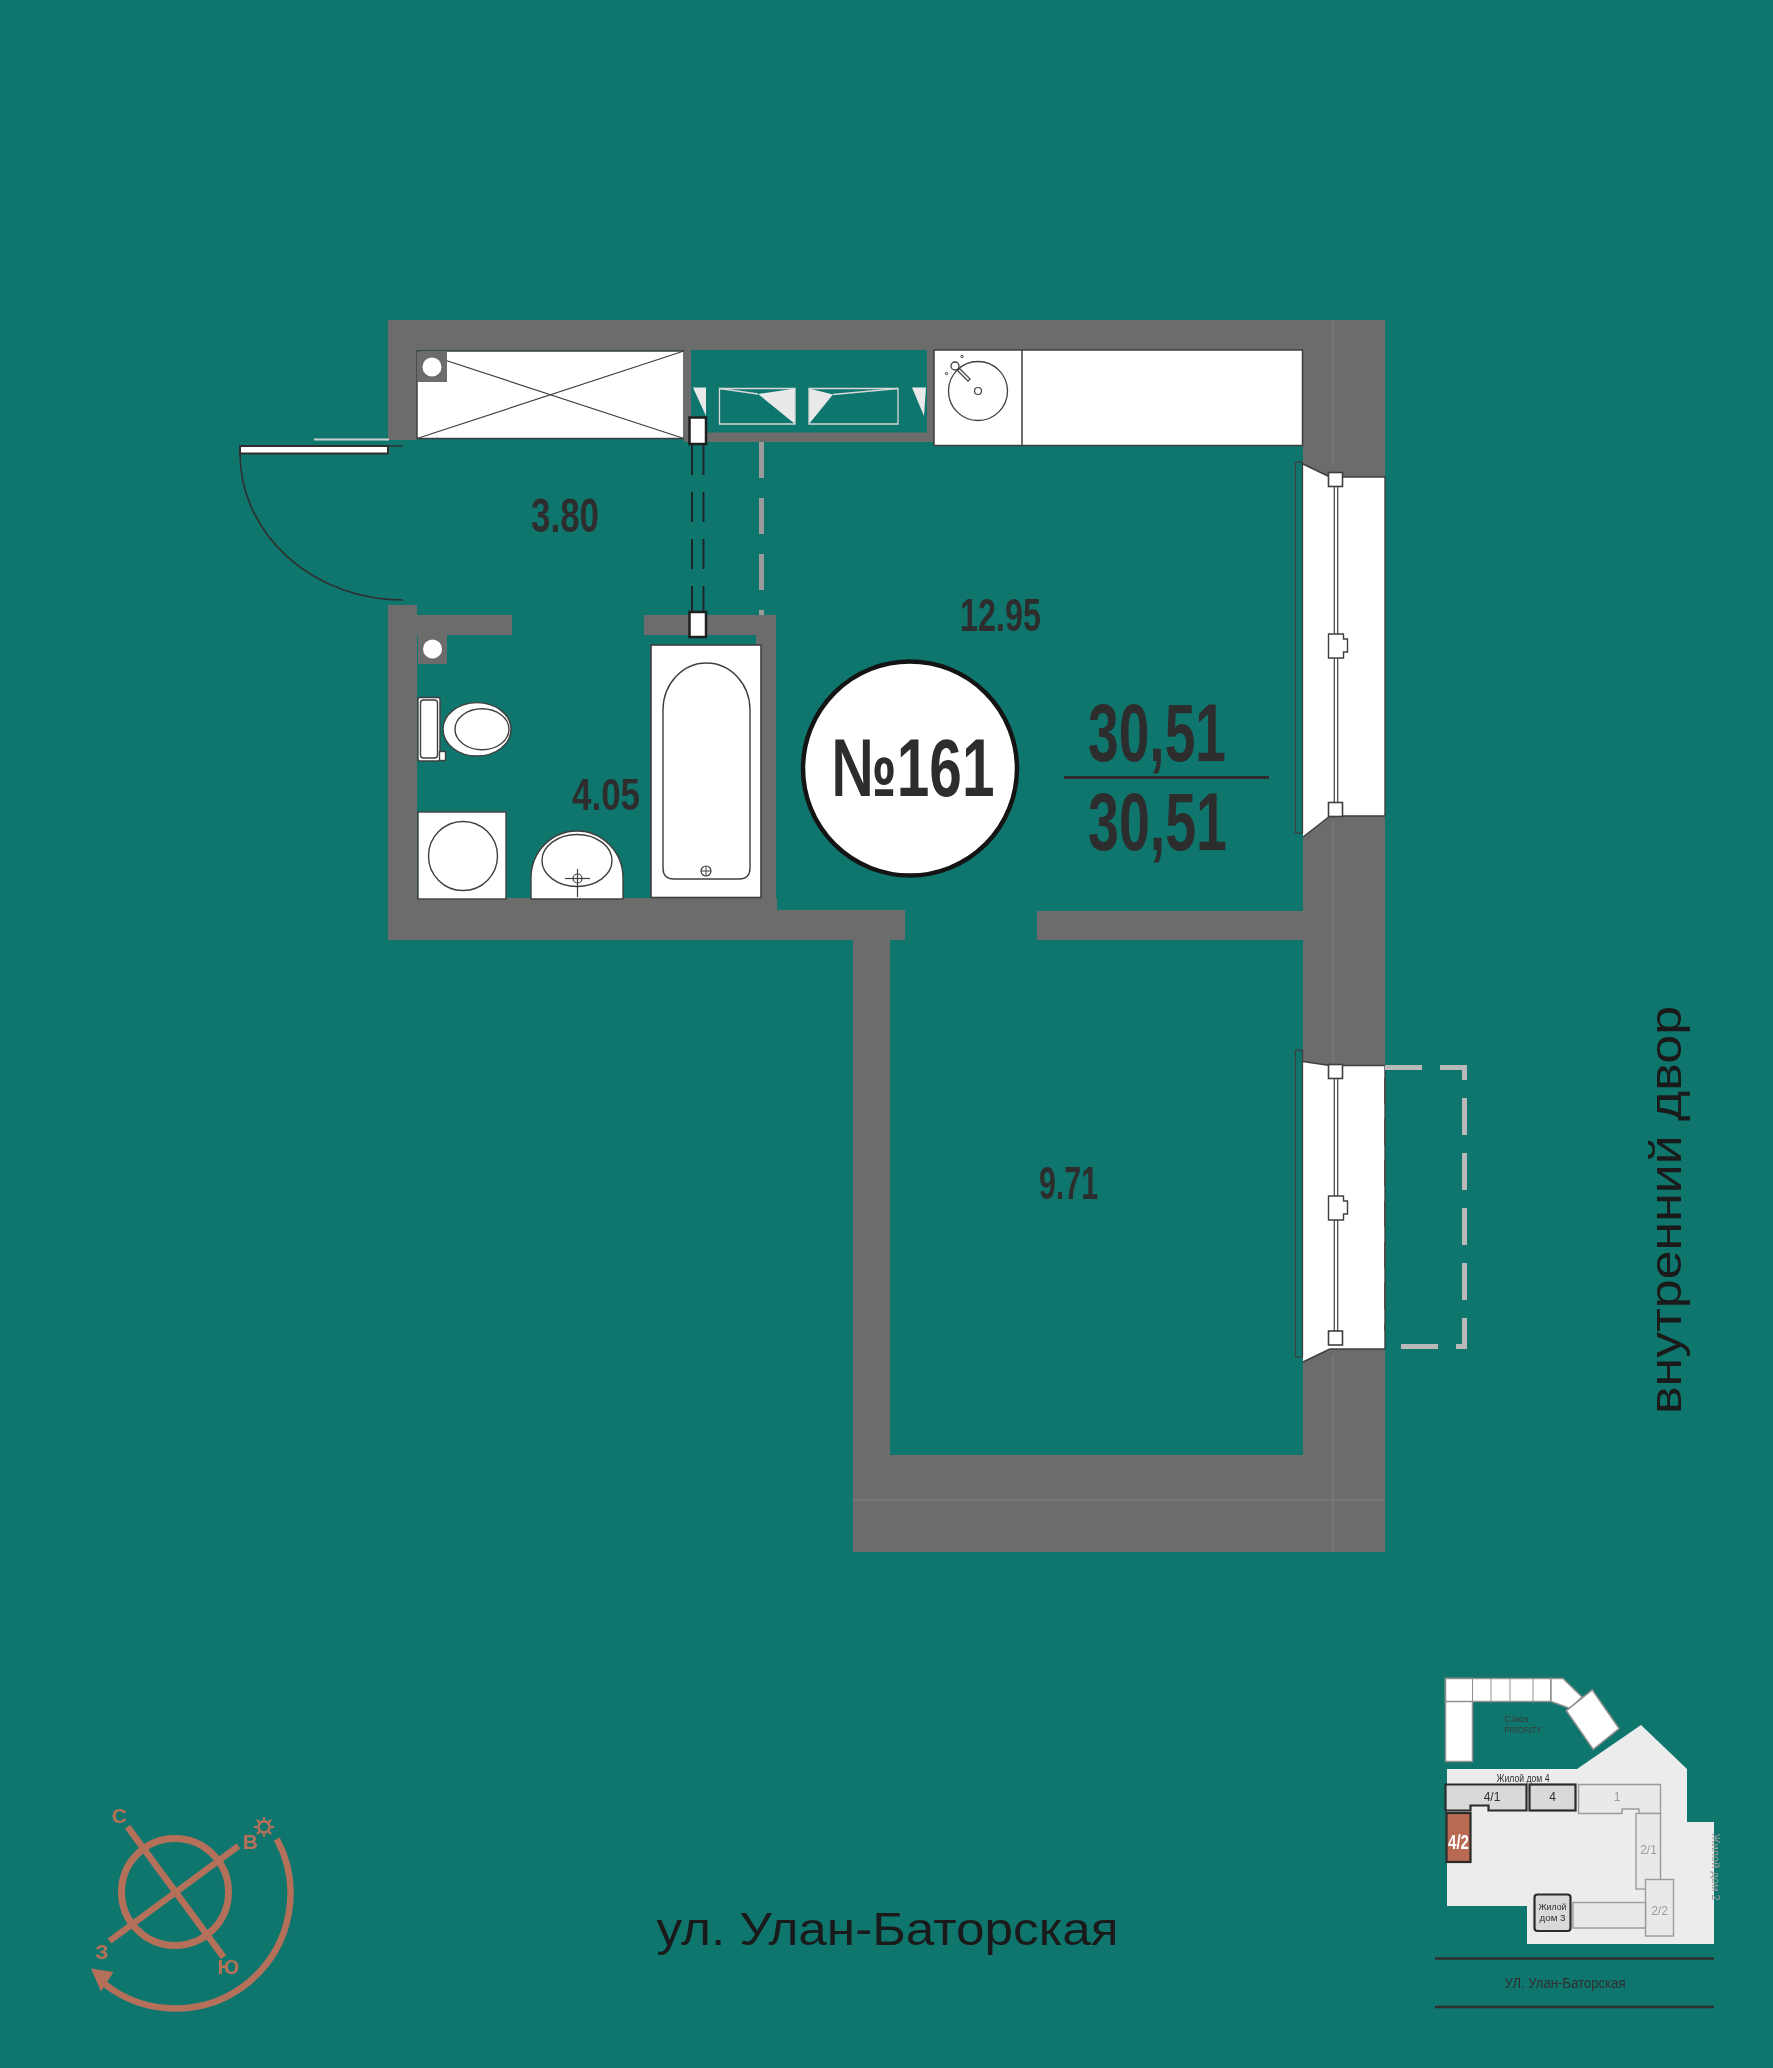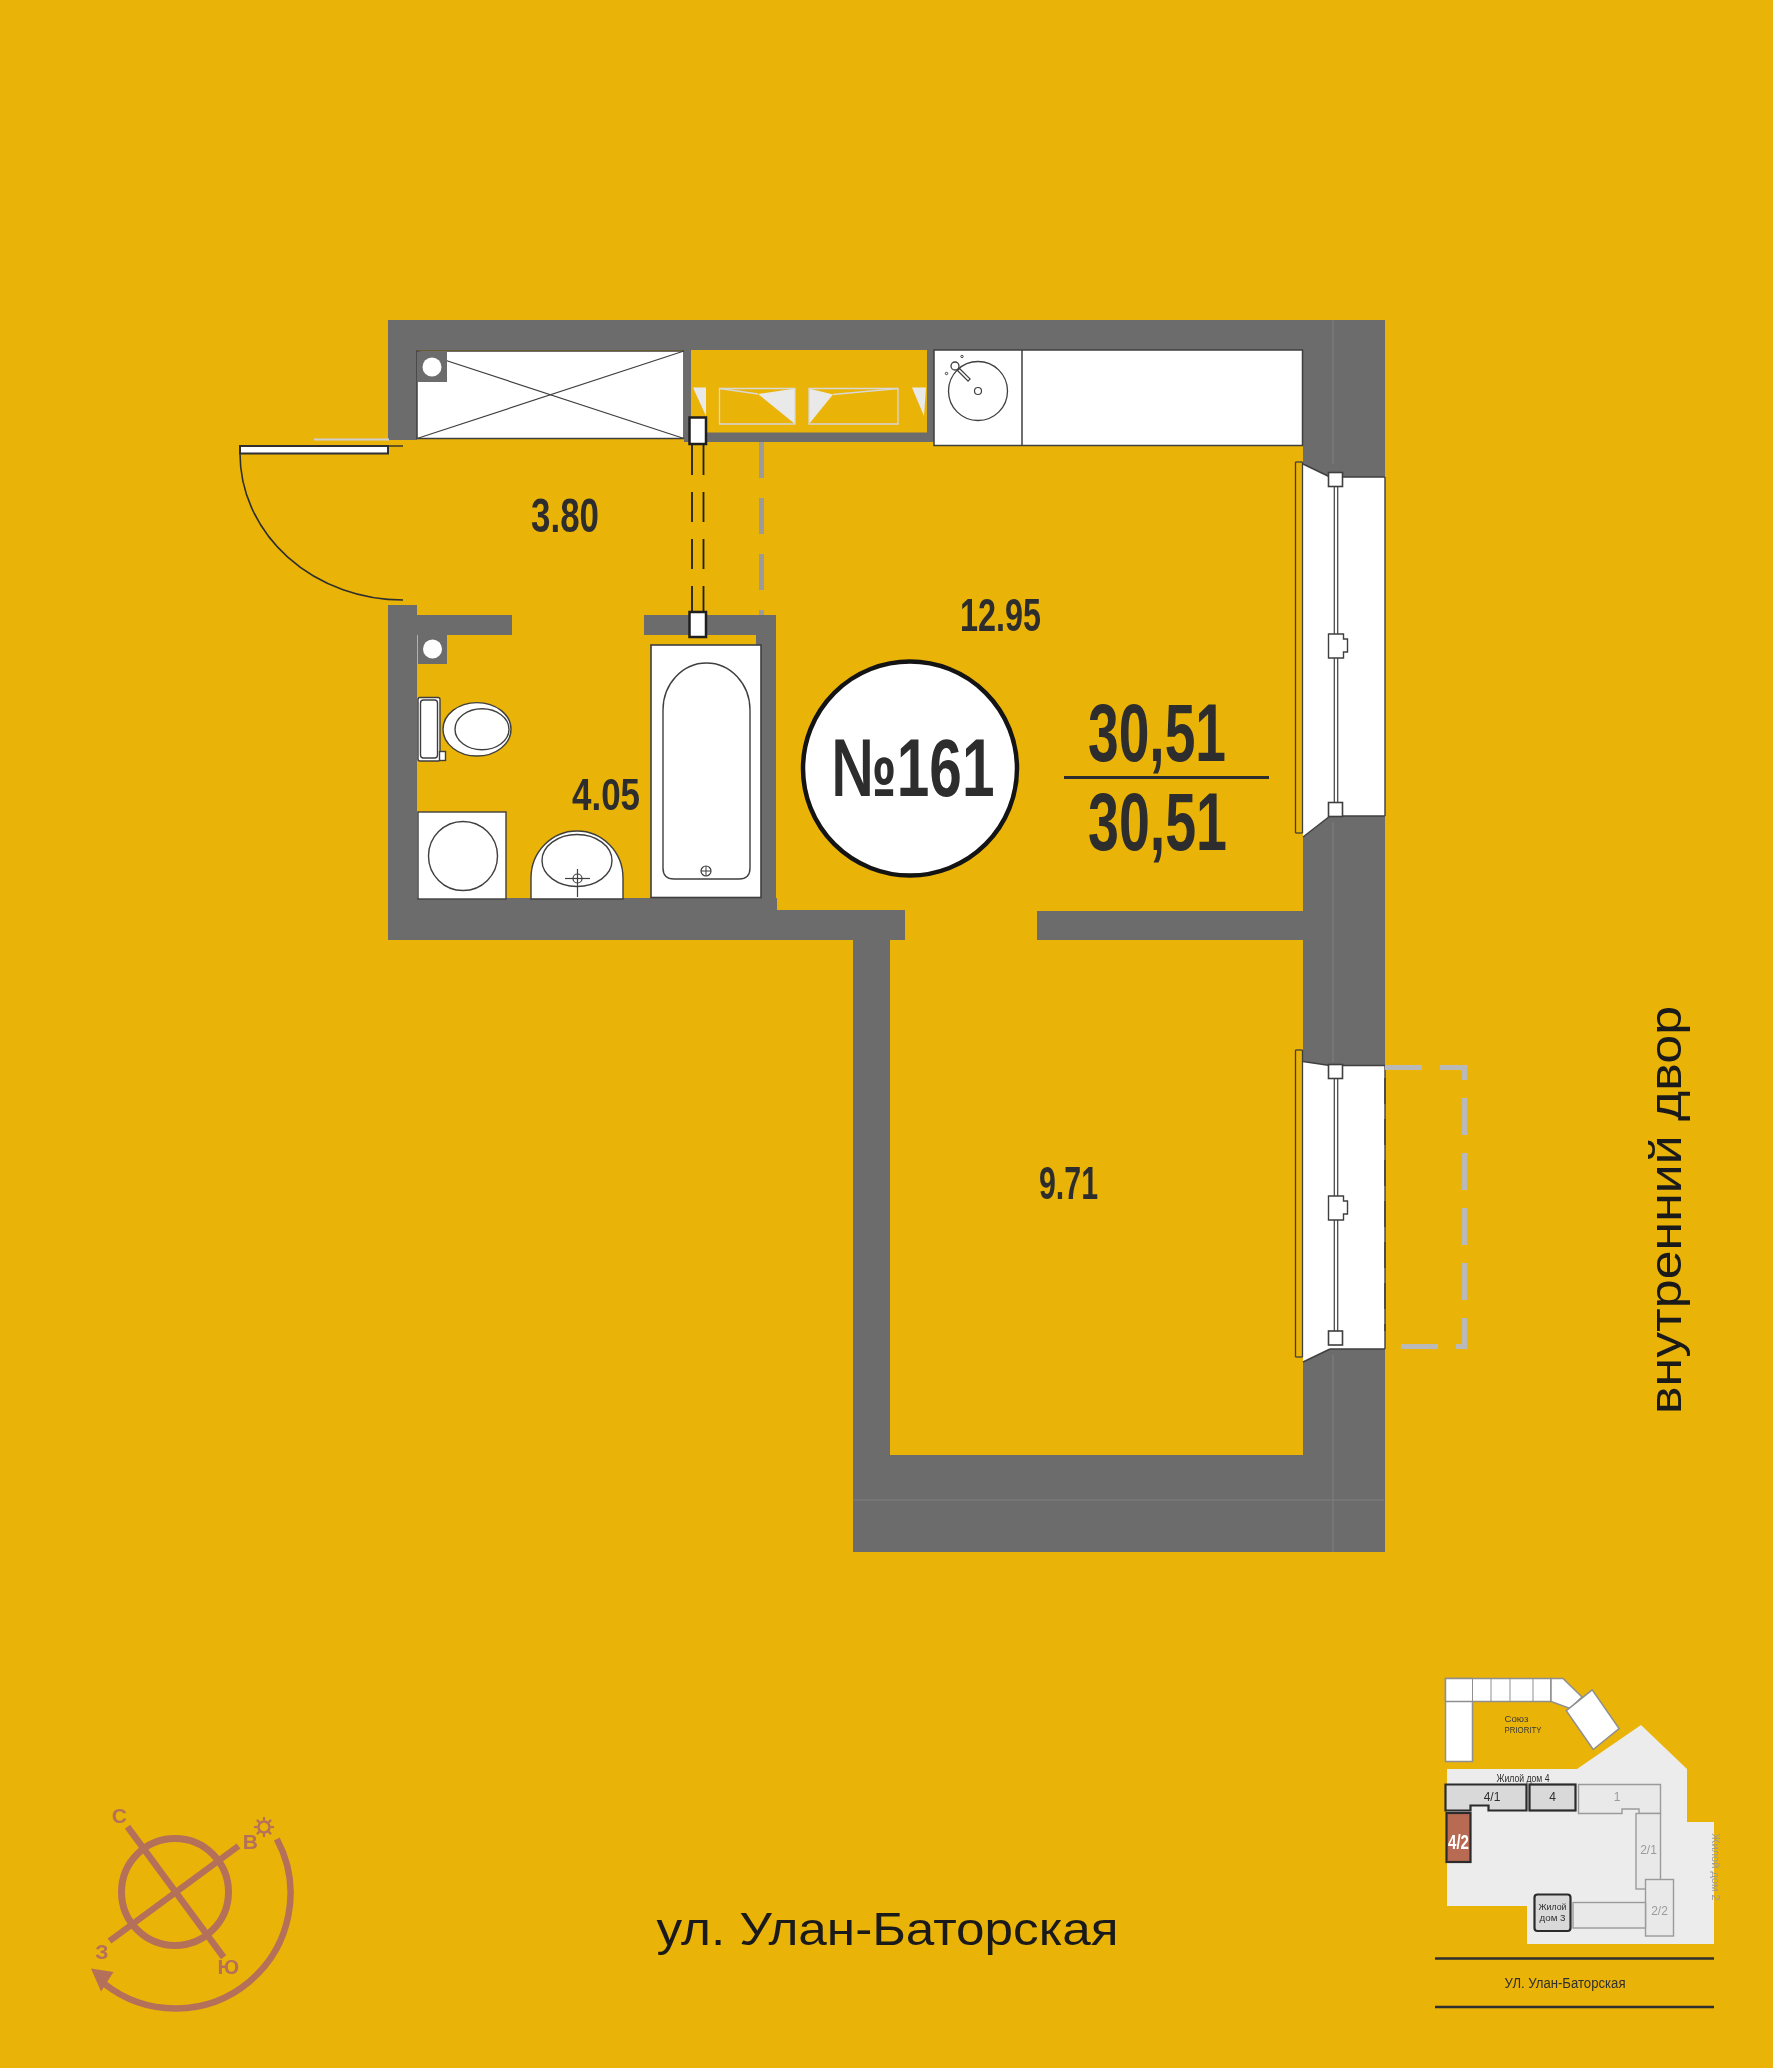--- a/index.html
+++ b/index.html
@@ -1,16 +1,16 @@
 <!DOCTYPE html>
 <html><head>
 <meta charset="utf-8">
 <style>
   html,body{margin:0;padding:0;background:#ffffff;}
-  .page{position:relative;width:1773px;height:2068px;background:#eab308;overflow:hidden;
+  .page{position:relative;width:1773px;height:2068px;background:#0f766e;overflow:hidden;
         font-family:"Liberation Sans", sans-serif;}
   svg{position:absolute;left:0;top:0;}
 </style>
 </head>
 <body>
 <div class="page">
 <svg width="1773" height="2068" viewBox="0 0 1773 2068">
 
 <g fill="#6c6c6c" stroke="none">
   <rect x="388" y="320" width="997" height="30"></rect>

